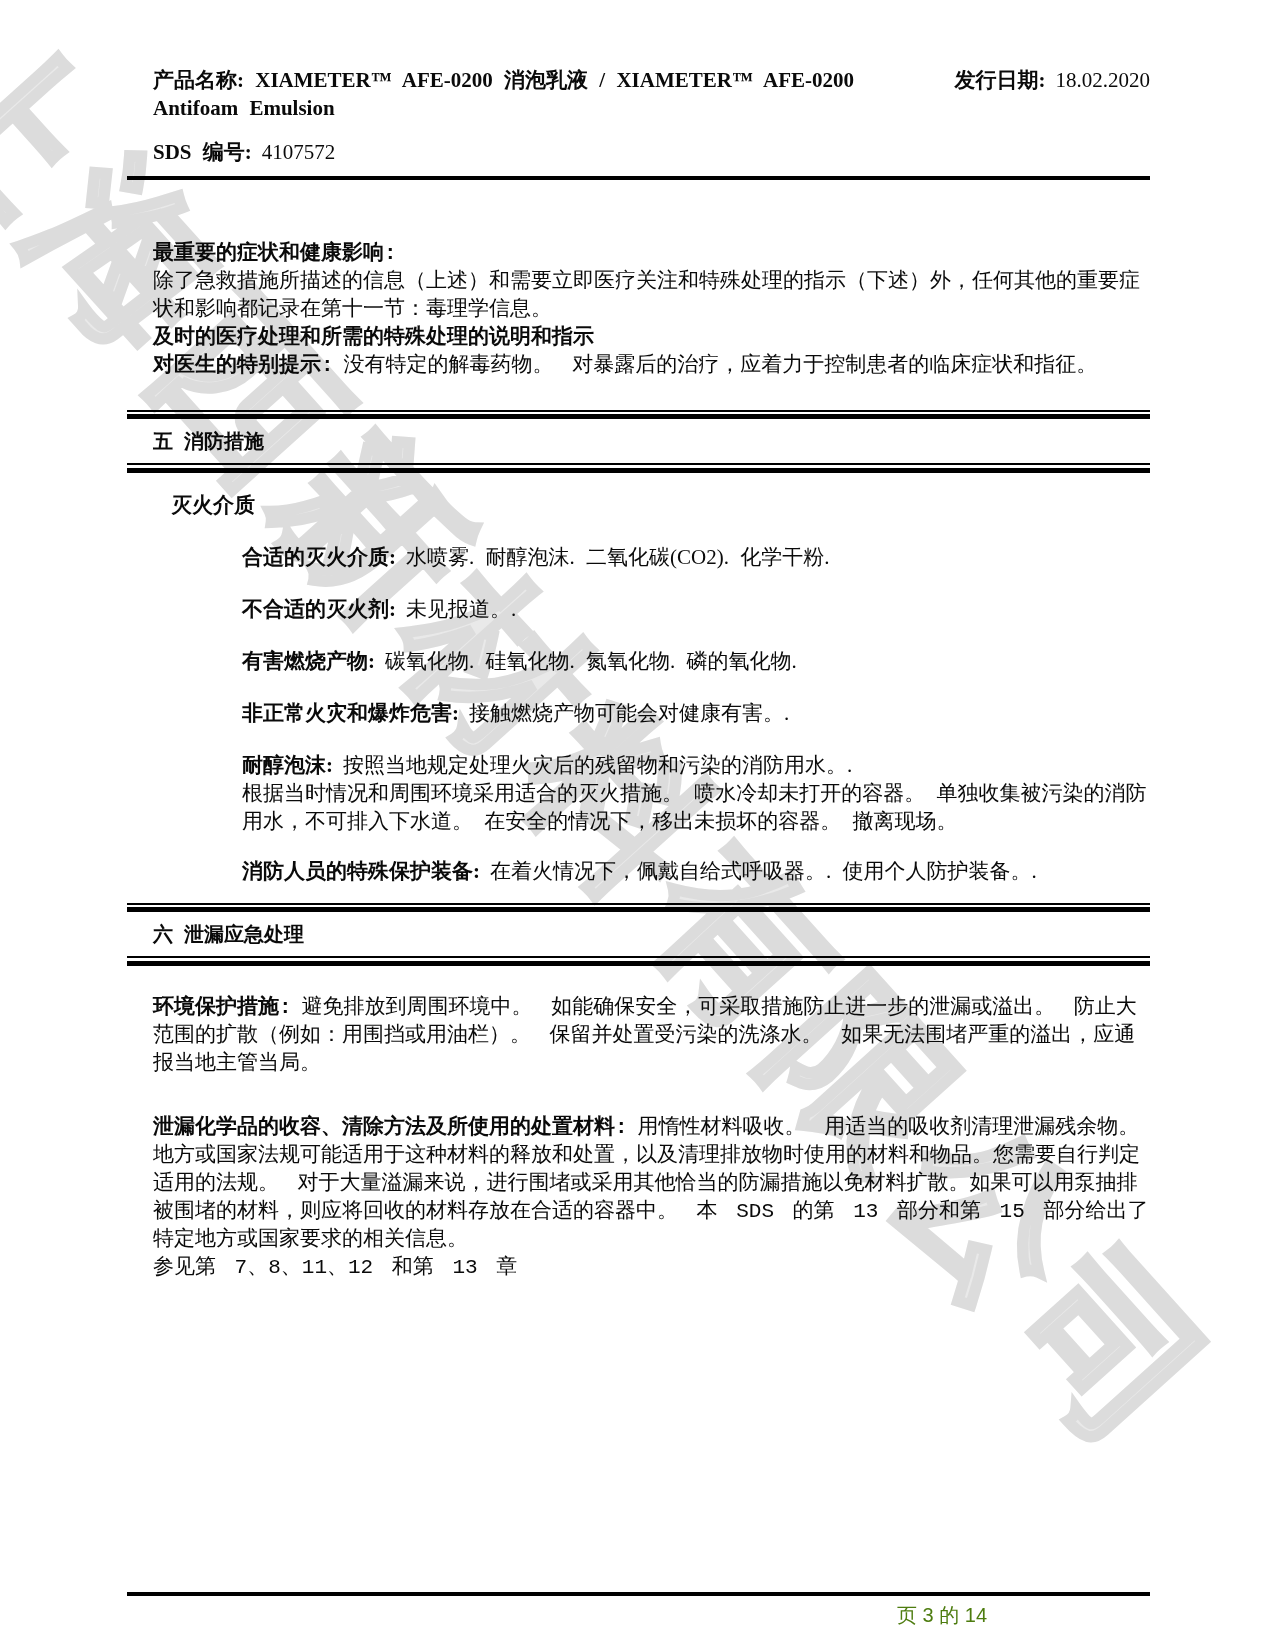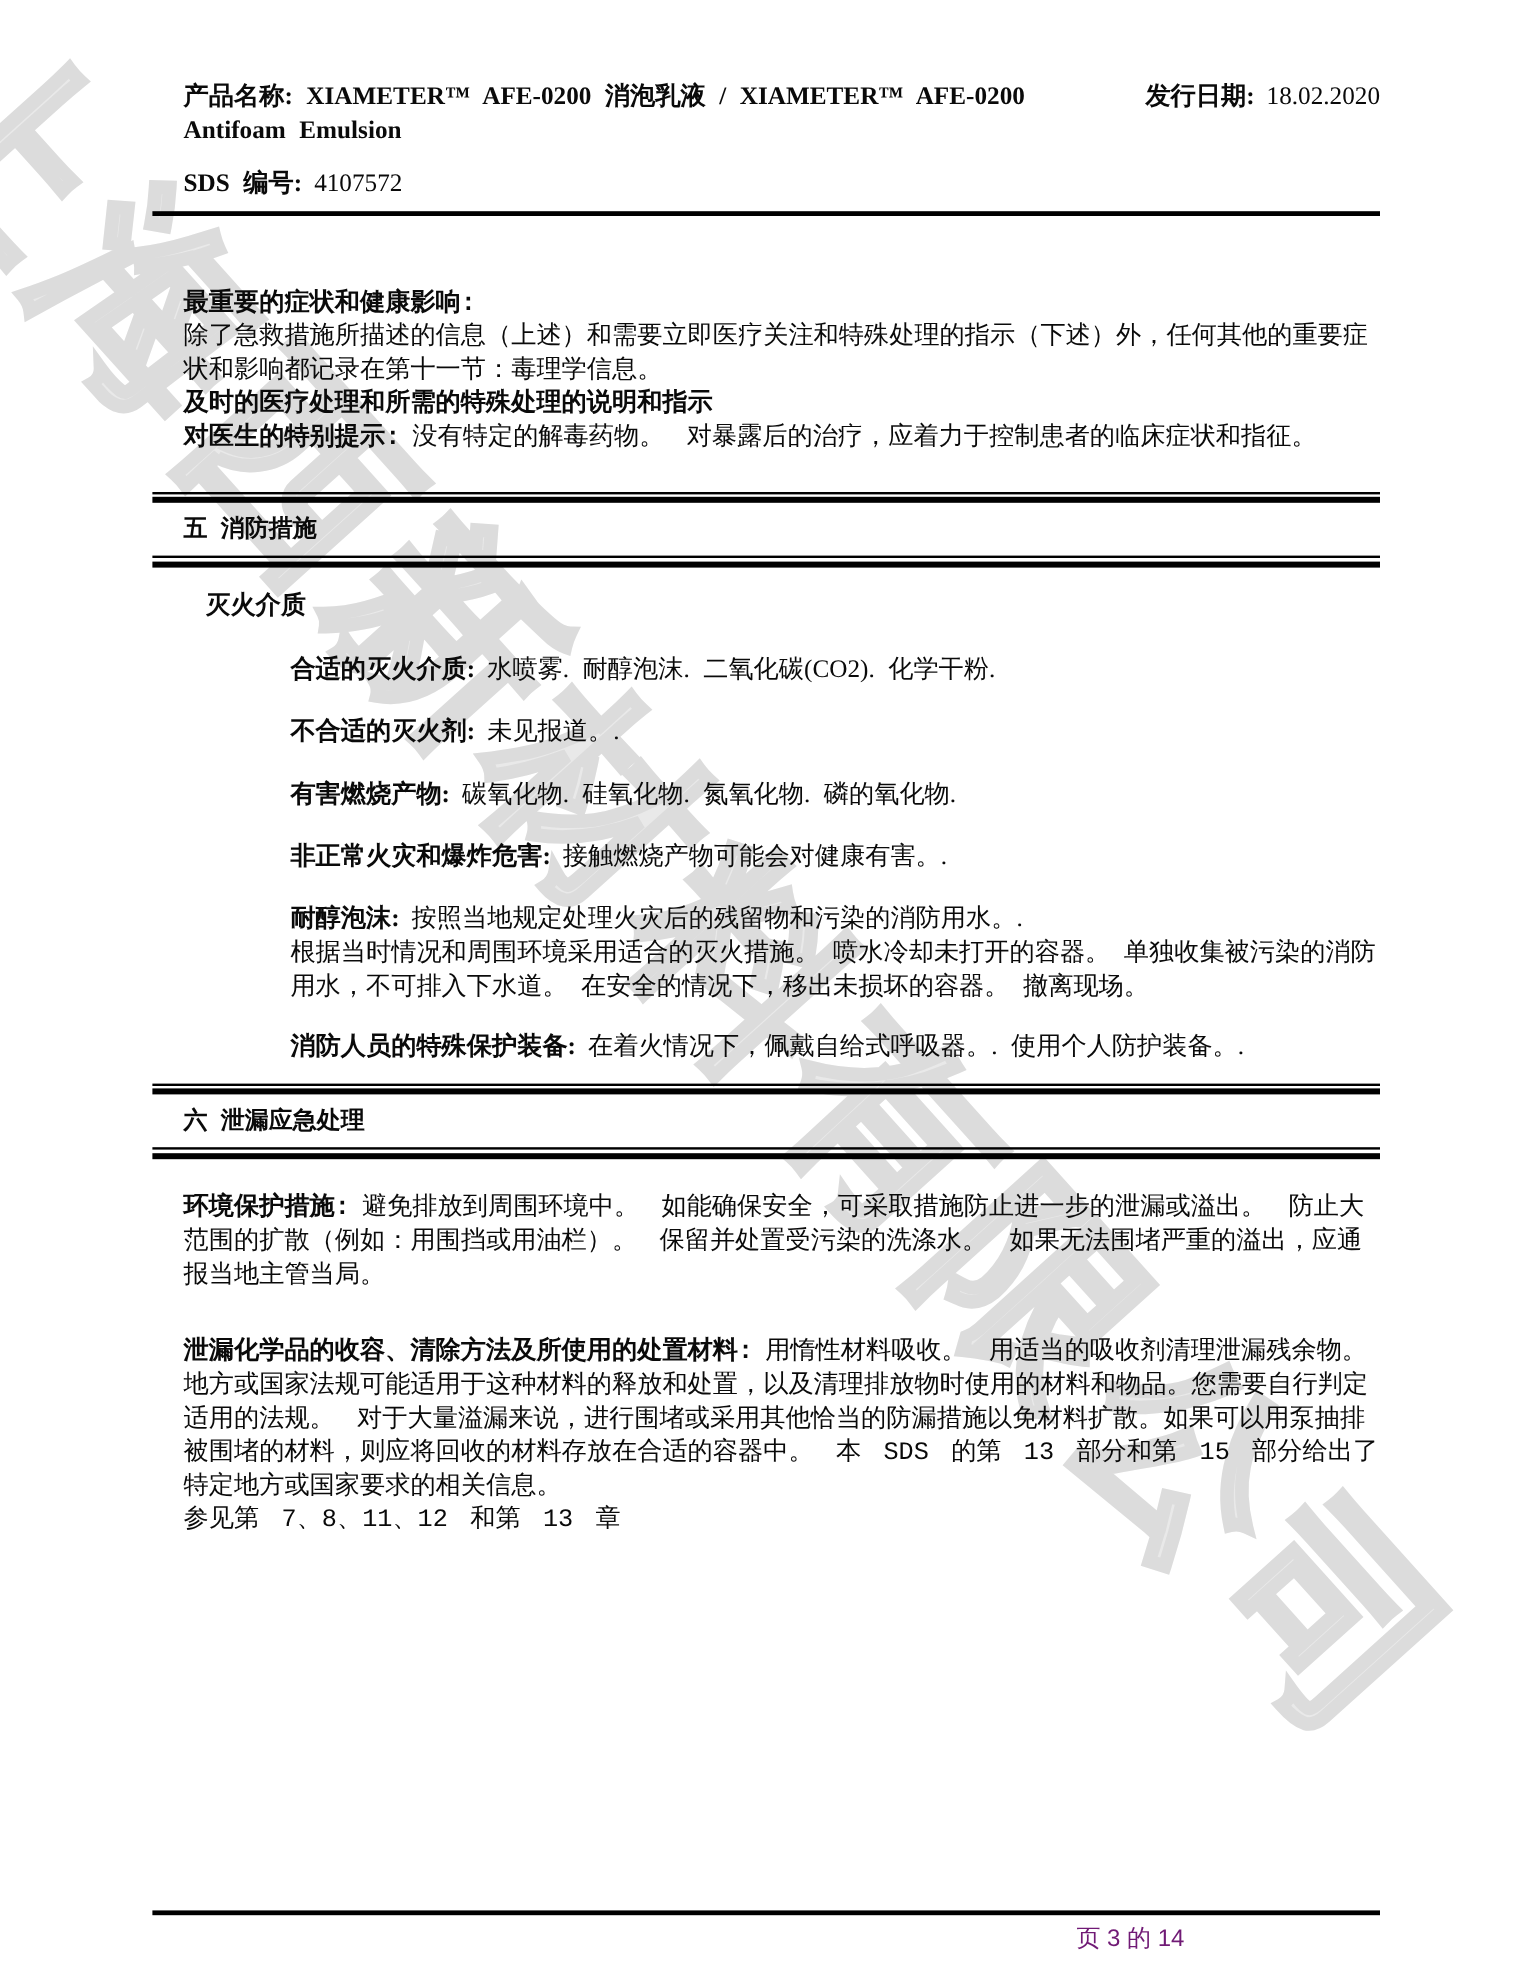--- a/index.html
+++ b/index.html
@@ -43,21 +43,21 @@
   .sub-head{margin-top:22px;font-weight:bold;}
   .gap24{margin-top:24px;}
   .gap22{margin-top:22px;}
   .gap20{margin-top:20px;margin-left:44px;}
   .gap28{margin-top:28px;}
   .gap36{margin-top:36px;}
   p{margin:0;}
   
   .footer{position:absolute;left:127px;top:1592px;width:1023px;z-index:1;}
   .footer-rule{height:4px;background:#000;}
-  .footer-text{margin-left:770px;margin-top:6px;font-family:"Liberation Sans","DejaVu Sans",sans-serif;font-size:20px;color:#701a75;}
+  .footer-text{margin-left:770px;margin-top:6px;font-family:"Liberation Sans","DejaVu Sans",sans-serif;font-size:20px;color:#4d7c0f;}
 </style>
 </head>
 <body>
 
 <div class="doc">
 
   <div class="watermark">上海西新材料有限公司</div>
 
   <div class="content">
 

